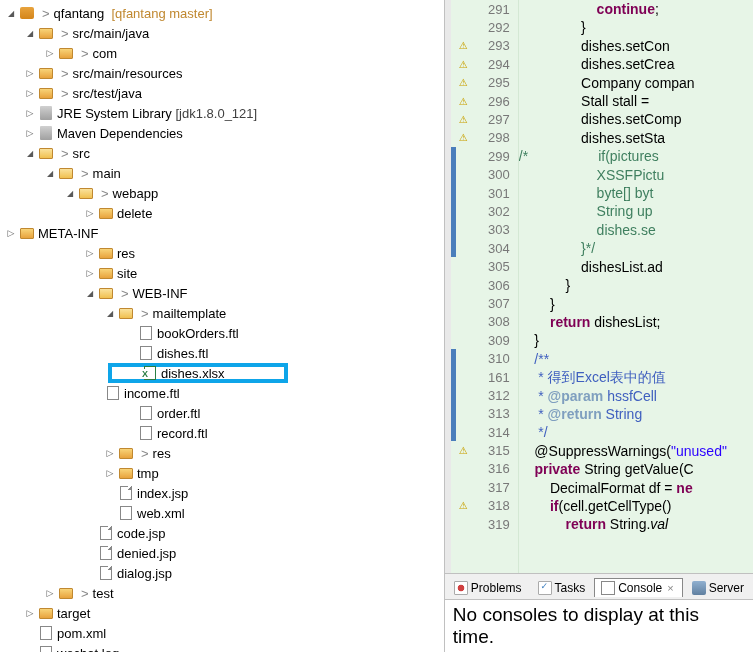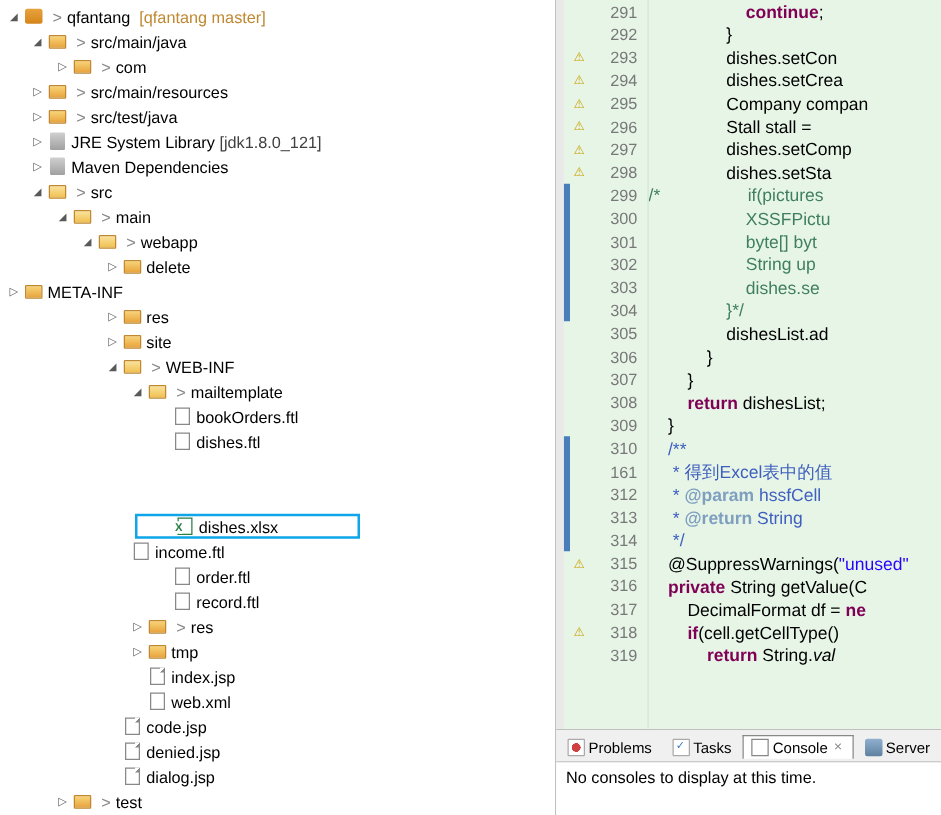--- a/index.html
+++ b/index.html
@@ -18,21 +18,21 @@
 .icon-package { width: 14px; height: 11px; background: linear-gradient(#f8d478,#e8a33d); border: 1px solid #c08830; border-radius: 1px; position: relative; }
 .icon-library { width: 12px; height: 14px; background: linear-gradient(#d0d0d0,#a0a0a0); border-radius: 1px; }
 .icon-jsp { width: 12px; height: 14px; background: #fff; border: 1px solid #888; position: relative; }
 .icon-jsp::after { content: ''; position: absolute; top: -1px; right: -1px; width: 4px; height: 4px; background: linear-gradient(135deg,#fff 50%,#888 50%); }
 .icon-ftl { width: 12px; height: 14px; background: #fff; border: 1px solid #888; position: relative; }
 .icon-xml { width: 12px; height: 14px; background: #fff; border: 1px solid #888; position: relative; }
 .icon-xlsx { width: 12px; height: 14px; background: #fff; border: 1px solid #2a7e43; position: relative; }
 .icon-xlsx::before { content: 'X'; position: absolute; left: -3px; top: 2px; font-size: 9px; font-weight: bold; color: #2a7e43; background: #fff; }
 .label-gray { color: #404040; }
 .label-orange { color: #c08830; }
-.highlighted { border: 2px solid #0ea5e9; margin-top: 48px; }
+.highlighted { border: 4px solid #0ea5e9; }
 .gt { color: #888; margin: 0 4px; }
 
 .right-panel { flex: 1; display: flex; flex-direction: column; }
 .code-area { flex: 1; display: flex; background: #e7f5e7; border-left: 6px solid #e9e9e9; overflow: hidden; position: relative; }
 .gutter { width: 62px; background: #e7f5e7; font-family: Consolas, monospace; font-size: 13px; text-align: right; padding-right: 8px; position: relative; border-right:1px solid #d4e8d4; }
 .gutter .line-no { height: 18.4px; color: #787878; display:flex; align-items:center; justify-content:flex-end; position:relative; }
 .gutter .warn::before { content:'⚠'; position:absolute; left:2px; font-size:10px; color:#c9a000; }
 .marker-col { width: 6px; background: #e7f5e7; position:relative; }
 .blue-marker { position:absolute; left:0; width:5px; background:#4a7ebb; }
 .code { font-family: Consolas, 'Courier New', monospace; font-size: 14px; line-height: 18.4px; white-space: pre; color: #000; }
@@ -47,21 +47,21 @@
 .tabs { display: flex; align-items: center; height: 26px; background: #f0f0f0; padding: 2px 2px 0 2px; gap: 2px; border-bottom:1px solid #c0c0c0; }
 .tab { display: flex; align-items: center; padding: 2px 6px; font-size: 12px; border: 1px solid transparent; border-bottom: none; cursor: default; gap: 3px; }
 .tab.active { background: #fff; border-color: #888; }
 .tab-icon { width: 14px; height: 14px; display:inline-block; }
 .ti-problems { background: radial-gradient(circle,#d04040 40%,transparent 42%),#fff; border:1px solid #aaa; border-radius:1px; }
 .ti-tasks { background: #fff; border:1px solid #aaa; border-radius:1px; position:relative; }
 .ti-tasks::after{content:'✓';font-size:9px;color:#4080c0;position:absolute;left:2px;top:-1px;}
 .ti-console { background: #fff; border:1px solid #888; }
 .ti-servers { background: linear-gradient(#90b0d0,#6080a0); border-radius:2px; }
 .close-x { color:#888; font-size:11px; padding:0 2px; cursor:pointer; }
-.console-body { padding: 4px 8px; font-size: 13px; background:#fff; min-height: 42px; }
+.console-body { padding: 4px 8px; font-size: 19px; background:#fff; min-height: 42px; }
 </style>
 </head>
 <body>
 
 <div class="left-panel">
 <div class="tree">
   <div class="tree-item">
     <span class="arrow arrow-open"></span>
     <span class="icon">
           <span class="icon-project"></span>

